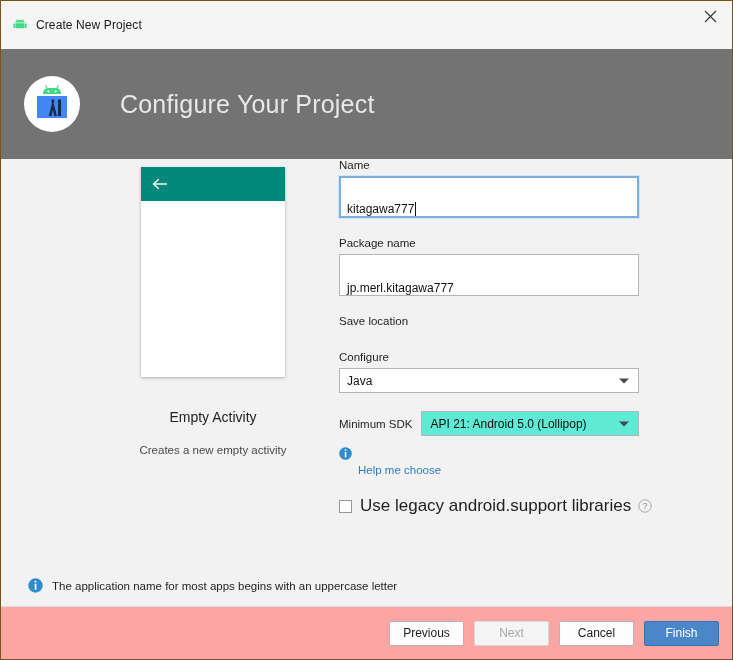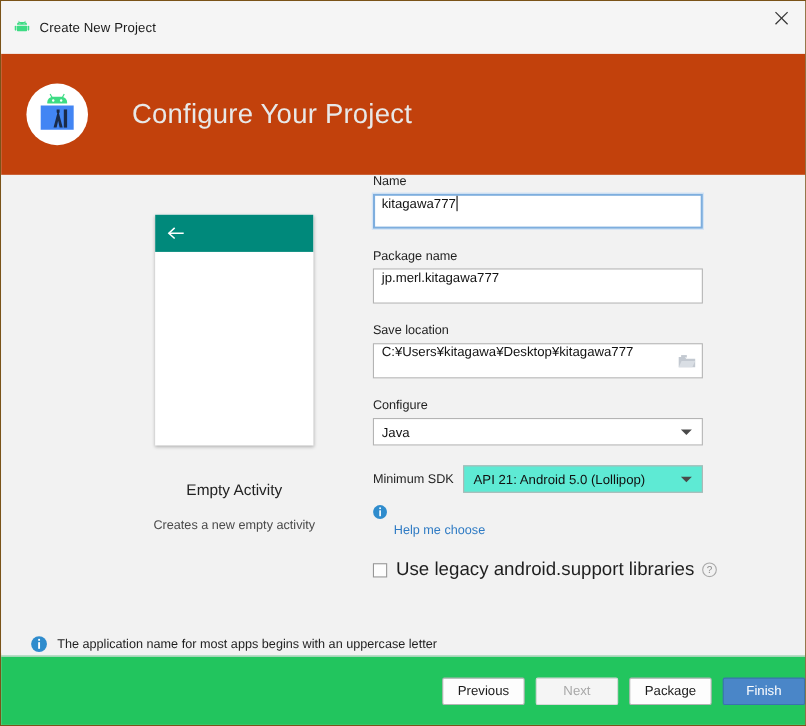--- a/index.html
+++ b/index.html
@@ -55,21 +55,21 @@
     align-items: center;
     justify-content: center;
     cursor: default;
   }
   .titlebar-close svg { display: block; }
 
   
   .header {
     position: relative;
     height: 110px;
-    background: #c2410c;
+    background: #737373;
     display: flex;
     align-items: center;
     padding-left: 22px;
     box-sizing: border-box;
   }
   .header-logo {
     width: 58px;
     height: 58px;
     flex: 0 0 auto;
     display: block;
@@ -87,21 +87,21 @@
   .body {
     position: relative;
     height: 435px;
     background: #f2f2f2;
   }
 
   
   .preview {
     position: absolute;
     left: 62px;
-    top: 36px;
+    top: 8px;
     width: 300px;
     text-align: center;
   }
   .preview-card {
     width: 144px;
     height: 210px;
     margin: 0 auto;
     background: #ffffff;
     box-shadow: 0 1px 3px rgba(0,0,0,0.28);
     overflow: hidden;
@@ -134,26 +134,26 @@
     top: 0;
     width: 300px;
   }
   .field-label {
     font-size: 11.5px;
     color: #1f1f1f;
     margin-bottom: 5px;
   }
   .textbox {
     position: relative;
-    height: 32px;
+    height: 42px;
     background: #ffffff;
     border: 1px solid #b4b4b4;
     box-sizing: border-box;
     display: flex;
-    align-items: flex-start;
+    align-items: flex-end;
     padding-left: 7px;
     font-size: 12px;
     color: #111111;
   }
   .textbox.focused {
     border: 2px solid #7eaede;
     outline: 1px solid #d4e4f5;
     padding-left: 6px;
   }
   .caret {
@@ -305,26 +305,27 @@
     white-space: nowrap;
     line-height: 16px;
   }
 
   
   .footer {
     position: absolute;
     left: 0;
     right: 0;
     bottom: 0;
-    height: 63px;
-    background: #22c55e;
+    height: 53px;
+    background: #fca5a5;
     border-top: 1px solid #dcdcdc;
     display: flex;
     align-items: center;
     justify-content: flex-end;
+    padding-right: 13px;
     box-sizing: border-box;
   }
   .btn {
     height: 25px;
     min-width: 75px;
     padding: 0 10px;
     margin-left: 10px;
     border-radius: 2px;
     font-size: 12px;
     font-family: "Liberation Sans", sans-serif;
@@ -421,30 +422,20 @@
       <div class="row-gap-a"></div>
 
       <div class="field-label">Package name</div>
       <div class="textbox">
         <span>jp.merl.kitagawa777</span>
       </div>
 
       <div class="row-gap-a"></div>
 
       <div class="field-label">Save location</div>
-      <div class="textbox">
-        <span>C:¥Users¥kitagawa¥Desktop¥kitagawa777</span>
-        <span class="folder-btn">
-          <svg width="17" height="14" viewBox="0 0 17 14">
-            <path d="M1 3 L6.5 3 L7.8 4.6 L16 4.6 L16 12.4 L1 12.4 Z" fill="#c3c9d1"></path>
-            <rect x="3.2" y="1.3" width="5.2" height="2.2" fill="#c3c9d1"></rect>
-            <path d="M1 12.4 L3.6 6.6 L16 6.6 L13.4 12.4 Z" fill="#d9dee4"></path>
-          </svg>
-        </span>
-      </div>
 
       <div class="row-gap-a"></div>
 
       <div class="field-label">Configure</div>
       <div class="combobox">
         <span>Java</span>
         <span class="combo-arrow"></span>
       </div>
 
       <div class="row-gap-b"></div>
@@ -489,17 +480,17 @@
         <rect x="6.7" y="2.8" width="1.7" height="1.7" fill="#ffffff"></rect>
         <rect x="6.7" y="5.8" width="1.7" height="6.0" fill="#ffffff"></rect>
       </svg>
     </span>
     <span class="notice-text">The application name for most apps begins with an uppercase letter</span>
   </div>
 
   <div class="footer">
     <div class="btn">Previous</div>
     <div class="btn disabled">Next</div>
-    <div class="btn">Package</div>
+    <div class="btn">Cancel</div>
     <div class="btn primary">Finish</div>
   </div>
 
 </div>
 
 </body></html>

